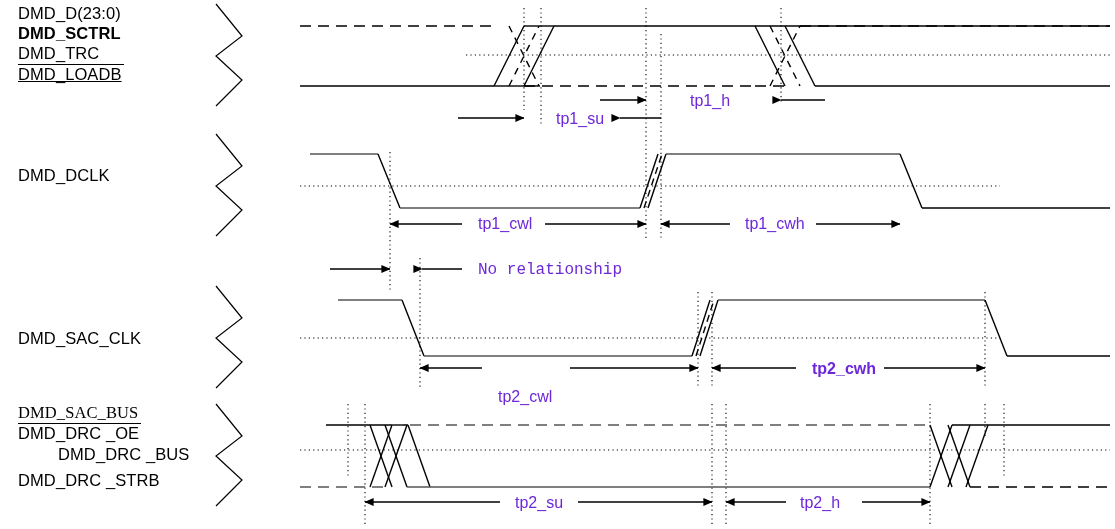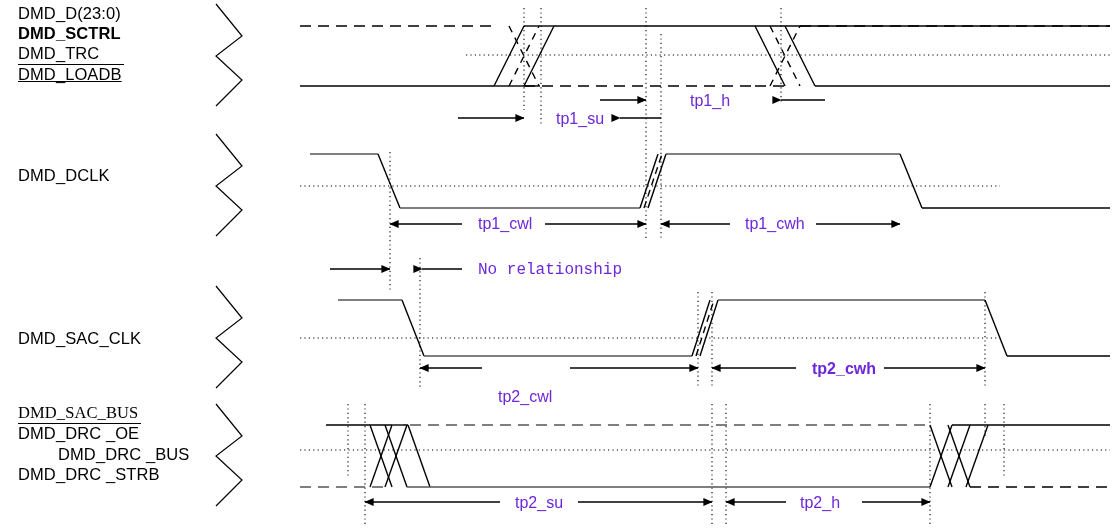--- a/index.html
+++ b/index.html
@@ -64,21 +64,21 @@
   </div>
 
   <div class="group" style="left:18px; top:318px;">
     <div class="sig-label" style="top:11px;left:0;">DMD_SAC_CLK</div>
   </div>
 
   <div class="group" style="left:18px; top:403px;">
     <div class="sig-label" style="top:0px;left:0;font-family:Liberation Serif, serif;">DMD_SAC_BUS</div>
     <div class="sig-label ovl" style="top:21px;left:0;padding-right:2px;">DMD_DRC _OE</div>
     <div class="sig-label" style="top:42px;left:0;margin-left:40px;">DMD_DRC _BUS</div>
-    <div class="sig-label" style="top:62px;left:0;">DMD_DRC _STRB</div>
+    <div class="sig-label" style="top:68px;left:0;">DMD_DRC _STRB</div>
   </div>
 
   <div class="tlabel" style="left:556px;top:110px;">tp1_su</div>
   <div class="tlabel" style="left:690px;top:92px;">tp1_h</div>
   <div class="tlabel" style="left:478px;top:215px;">tp1_cwl</div>
   <div class="tlabel" style="left:745px;top:215px;">tp1_cwh</div>
   <div class="tlabel" style="left:478px;top:261px;font-family:Liberation Mono, monospace;">No relationship</div>
   <div class="tlabel" style="left:498px;top:360px;margin-top:28px;">tp2_cwl</div>
   <div class="tlabel" style="left:812px;top:360px;font-weight:bold;">tp2_cwh</div>
   <div class="tlabel" style="left:515px;top:494px;">tp2_su</div>

